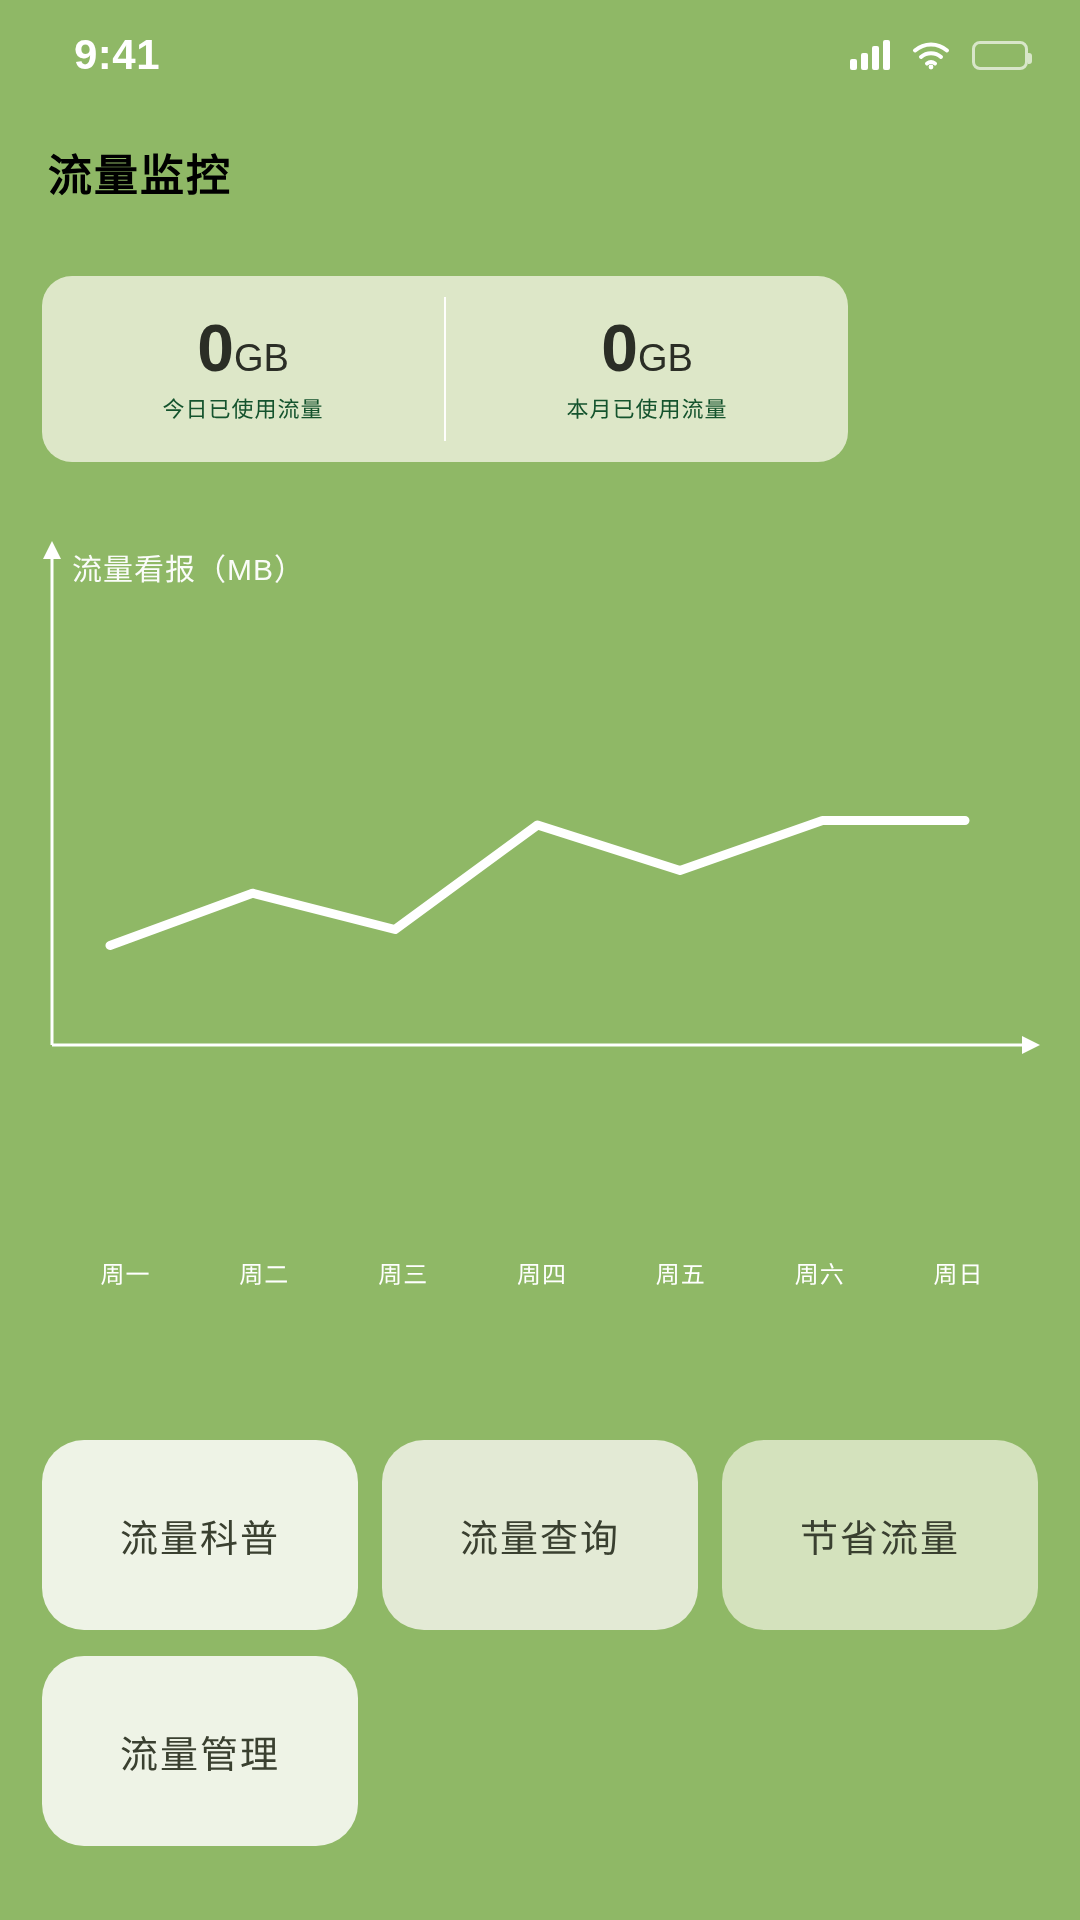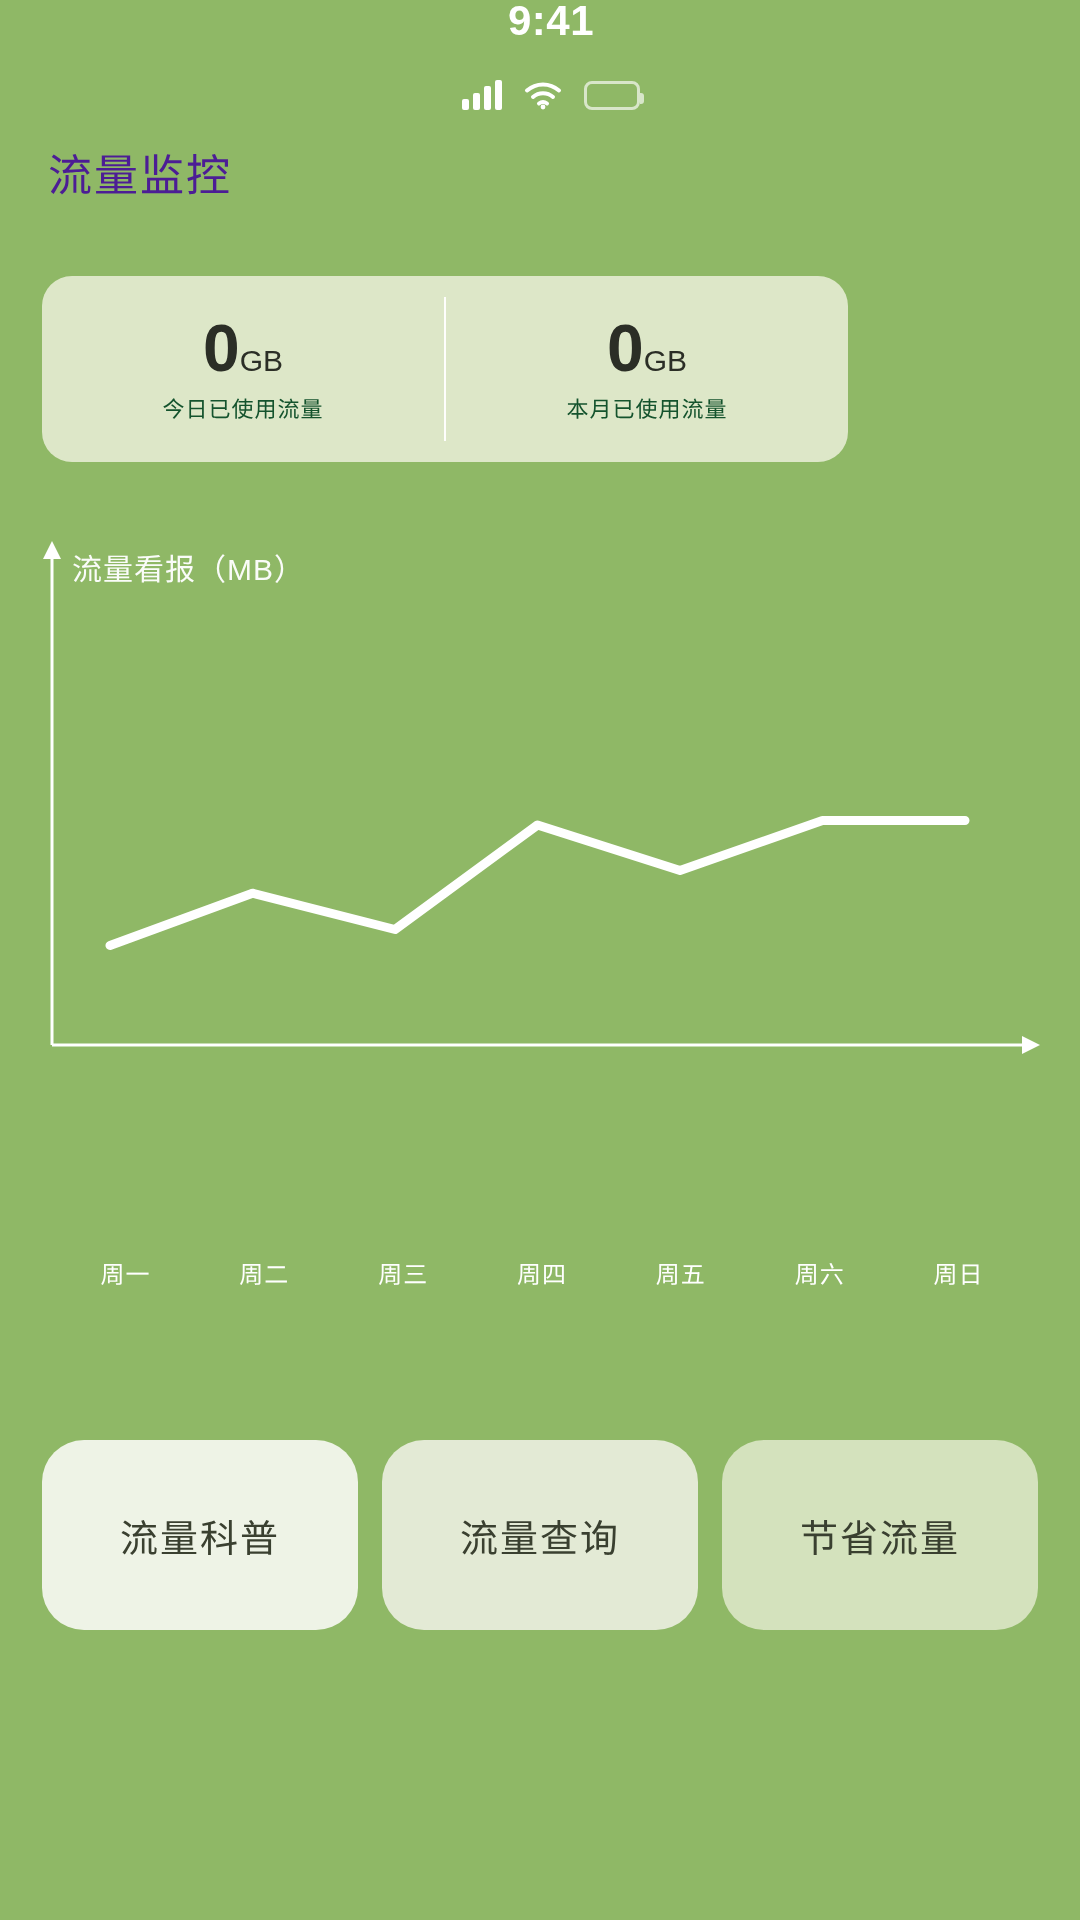--- a/index.html
+++ b/index.html
@@ -9,21 +9,20 @@
     background:#8fb866;
     overflow:hidden;
   }
   body { position:relative; }
 
   
   .status-bar{
     position:absolute; top:0; left:0; width:1080px; height:110px;
     display:flex; align-items:center; justify-content:space-between;
     padding:0 52px 0 74px;
-    flex-direction:column;
   }
   .status-time{
     color:#ffffff; font-size:42px; font-weight:bold; letter-spacing:0.5px;
     line-height:1;
   }
   .status-icons{ display:flex; align-items:center; gap:22px; }
 
   .signal-icon{ display:flex; align-items:flex-end; gap:4px; height:30px; }
   .signal-icon i{ display:block; width:7px; background:#fff; border-radius:2px; }
   .signal-icon i:nth-child(1){ height:11px; }
@@ -39,39 +38,39 @@
   .battery-icon::after{
     content:""; position:absolute; right:-7px; top:9px;
     width:4px; height:11px; background:rgba(255,255,255,0.65);
     border-radius:0 3px 3px 0;
   }
   .battery-fill{ width:100%; height:100%; background:#fff; border-radius:3px; }
 
   
   .page-title{
     position:absolute; top:140px; left:48px;
-    color:#4c1d95; font-size:44px; font-weight:normal; letter-spacing:2px;
+    color:#000000; font-size:44px; font-weight:bold; letter-spacing:2px;
   }
 
   
   .stats-card{
     position:absolute; top:276px; left:42px;
     width:806px; height:186px;
     background:#dde7c8; border-radius:30px;
     display:flex; align-items:center;
   }
   .stat{
     flex:1; display:flex; flex-direction:column; align-items:center;
     justify-content:center; gap:10px;
   }
   .stat-value{
     display:flex; align-items:baseline; color:#2b2e26;
   }
   .stat-number{ font-size:66px; font-weight:bold; line-height:1; }
-  .stat-unit{ font-size:30px; font-weight:normal; line-height:1; }
+  .stat-unit{ font-size:38px; font-weight:normal; line-height:1; }
   .stat-label{ font-size:22px; color:#14532d; letter-spacing:1px; }
   .stat-divider{
     width:2px; height:144px; background:#ffffff; opacity:0.95; flex:0 0 auto;
   }
 
   
   .chart-section{
     position:absolute; top:525px; left:0; width:968px; height:620px;
   }
   .chart-axis-label{
@@ -171,13 +170,16 @@
 <div class="button-grid" id="button-grid">
     <div class="tile" style="background: rgb(238, 243, 230);">
       <span>流量科普</span>
     </div>
     <div class="tile" style="background: rgb(227, 234, 213);">
       <span>流量查询</span>
     </div>
     <div class="tile" style="background: rgb(212, 226, 189);">
       <span>节省流量</span>
     </div>
+    <div class="tile" style="background: rgb(238, 243, 230);">
+      <span>流量管理</span>
+    </div>
   </div>
 
 </body></html>

